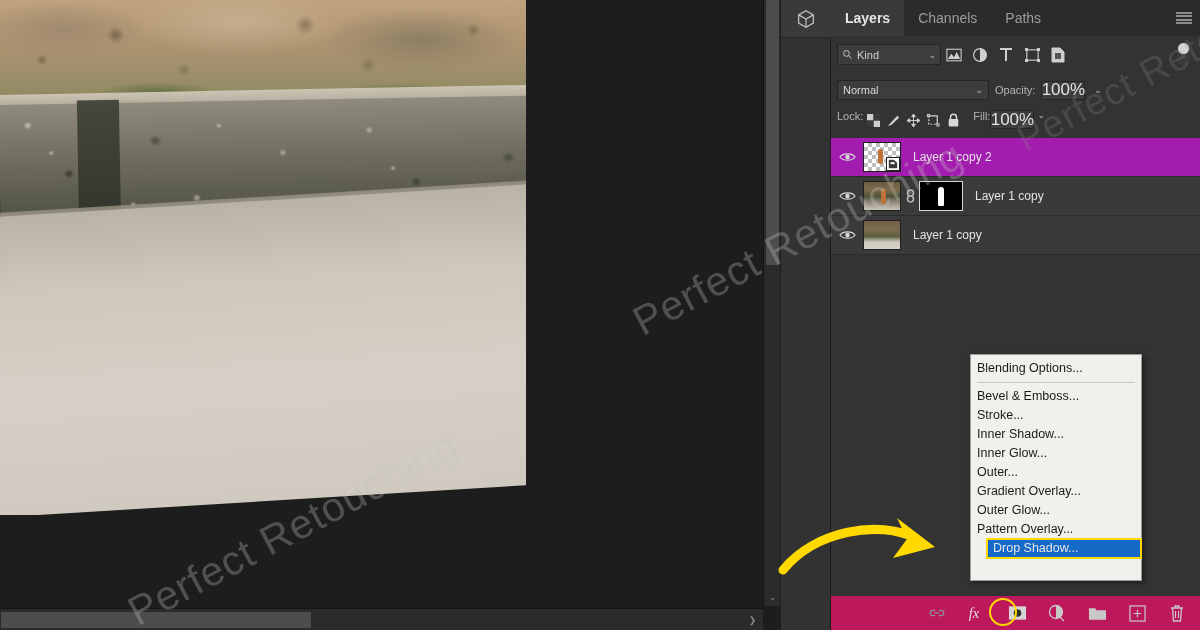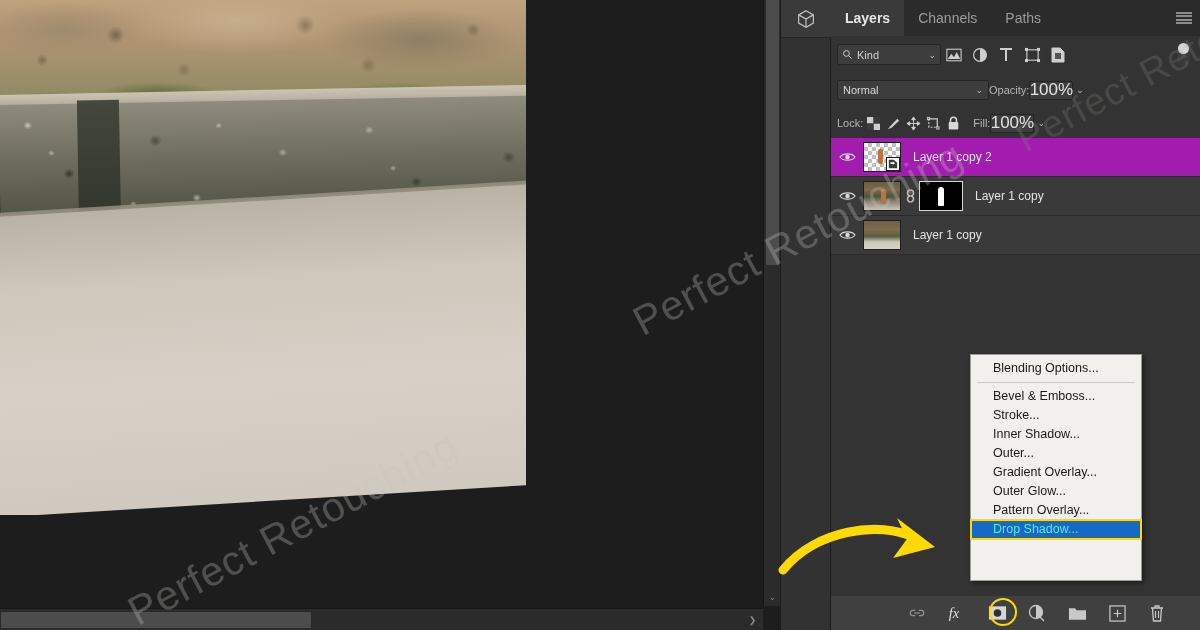--- a/index.html
+++ b/index.html
@@ -185,40 +185,40 @@
     background:#3b3b3b; border-radius:7px;
   }
   #filter-toggle .knob{
     position:absolute; left:1px; top:1px; width:11px; height:11px;
     border-radius:50%; background:#d4d4d4;
   }
 
   
   #blend-row{
     position:absolute; left:0; top:76px; width:369px; height:28px;
-    display:flex; align-items:center; padding-left:6px; gap:0;
+    display:flex; align-items:center; padding-left:6px; gap:6px;
   }
   #blend-select{
     width:152px; height:20px; background:#3d3d3d; border:1px solid #242424;
     border-radius:2px; display:flex; align-items:center; padding:0 5px;
     font-size:11px; color:#d8d8d8;
   }
   #blend-select .lbl{ flex:1; }
   .minilabel{ font-size:11px; color:#b6b6b6; }
   .numfield{
     width:44px; height:19px; background:#3d3d3d; border:1px solid #242424;
     font-size:17px; color:#e2e2e2; display:flex; align-items:center;
     justify-content:center; border-radius:2px;
   }
   .caret{ font-size:9px; color:#bdbdbd; padding-left:3px; }
 
   
   #lock-row{
     position:absolute; left:0; top:110px; width:369px; height:26px;
-    display:flex; align-items:center; padding-left:6px; 
+    display:flex; padding-left:6px; 
   }
   .lockicon{
     width:20px; height:20px; display:flex; align-items:center;
     justify-content:center; color:#cfcfcf;
   }
 
   
   #layer-list{
     position:absolute; left:0; top:138px; width:369px; height:160px;
   }
@@ -272,49 +272,49 @@
     position:absolute; left:50%; top:18%; width:6px; height:19px;
     margin-left:-3px; background:#fff; border-radius:3px 3px 1px 1px;
   }
   .layer-name{
     font-size:12px; color:#e3e3e3; padding-left:12px; white-space:nowrap;
   }
 
   
   #panel-bottom{
     position:absolute; left:831px; top:596px; width:369px; height:34px;
-    background:#404040; display:flex; align-items:center;
-    justify-content:flex-end; gap:18px; padding-right:32px;
+    background:#be185d; display:flex; align-items:center;
+    justify-content:flex-end; gap:18px; padding-right:12px;
   }
   .btool{
     width:22px; height:22px; display:flex; align-items:center;
     justify-content:center; color:#c8c8c8; position:relative;
   }
   #fx-ring{
     position:absolute; left:989px; top:598px; width:28px; height:28px;
     border:2px solid #ffd900; border-radius:50%; pointer-events:none;
   }
 
   
   #fx-menu{
     position:absolute; left:970px; top:354px; width:172px; height:227px;
     background:#f2f0ec; border:1px solid #9b9b9b;
     box-shadow:2px 2px 5px rgba(0,0,0,.45);
     padding:4px 0; font-size:12.5px; color:#1a1a1a;
   }
   .mi{
-    height:19px; line-height:19px; padding-left:22px; white-space:nowrap;
+    height:19px; line-height:19px; padding-left:6px; white-space:nowrap;
   }
   .msep{
     height:1px; background:#c8c8c8; margin:4px 6px;
   }
   .mi.sel{
-    background:#1569c7; color:#5eead4;
+    background:#1569c7; color:#e5e5e5;
     outline:2px solid #ffd900; outline-offset:-1px;
-    position:relative; z-index:2;
+    position:relative; z-index:2;margin-left:16px;
   }
 
   
   #arrow-svg{
     position:absolute; left:775px; top:512px; width:185px; height:70px;
     pointer-events:none;
   }
 
   
   .wm{
@@ -579,20 +579,21 @@
   </div>
 </div>
 <div id="fx-ring"></div>
 
 <div id="fx-menu">
   <div class="mi">Blending Options...</div>
   <div class="msep"></div>
   <div class="mi">Bevel &amp; Emboss...</div>
   <div class="mi">Stroke...</div>
   <div class="mi">Inner Shadow...</div>
+  <div class="mi">Inner Glow...</div>
   <div class="mi">Outer...</div>
   <div class="mi">Gradient Overlay...</div>
   <div class="mi">Outer Glow...</div>
   <div class="mi">Pattern Overlay...</div>
   <div class="mi sel">Drop Shadow...</div>
 </div>
 
 <svg id="arrow-svg" viewBox="0 0 185 70">
   <path d="M8 58 C40 18 105 8 140 26" fill="none" stroke="#ffd900" stroke-width="9" stroke-linecap="round"></path>
   <path d="M122 6 L160 35 L118 46 L132 27 Z" fill="#ffd900"></path>

